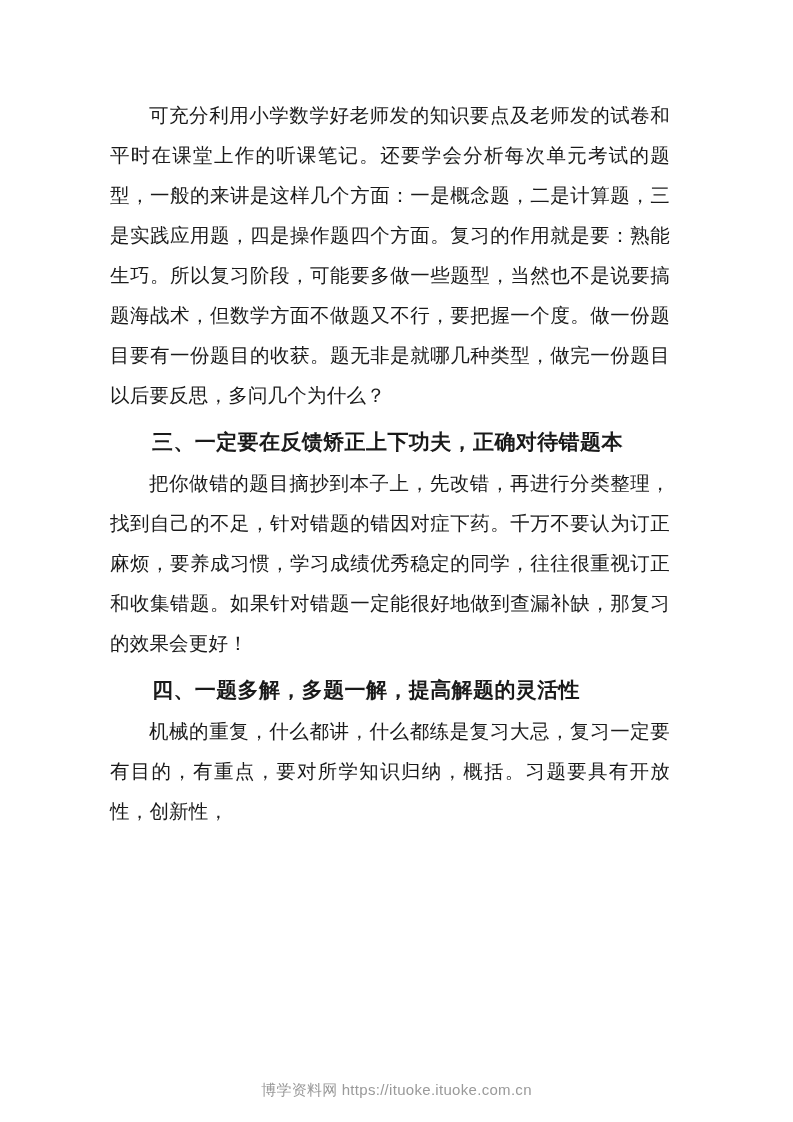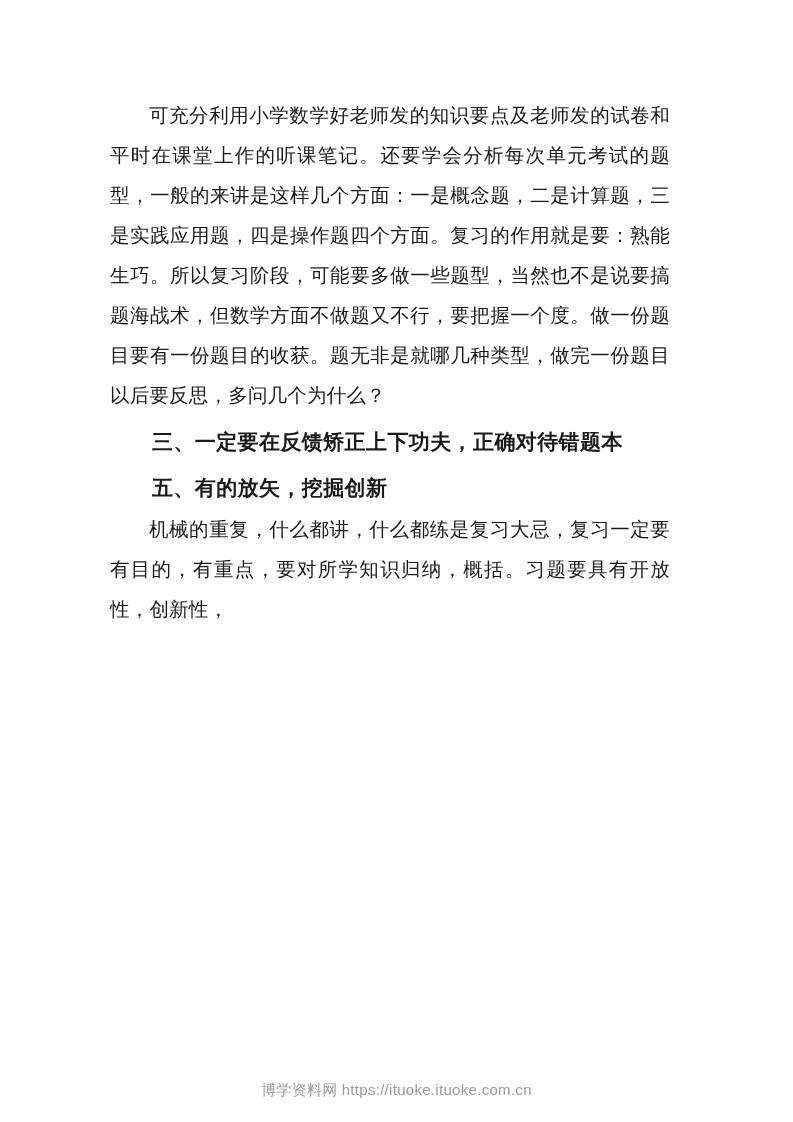--- a/index.html
+++ b/index.html
@@ -62,24 +62,25 @@
 </head>
 <body>
 
 <div class="page">
   <div class="doc-body">
 
     <p class="para">可充分利用小学数学好老师发的知识要点及老师发的试卷和平时在课堂上作的听课笔记。还要学会分析每次单元考试的题型，一般的来讲是这样几个方面：一是概念题，二是计算题，三是实践应用题，四是操作题四个方面。复习的作用就是要：熟能生巧。所以复习阶段，可能要多做一些题型，当然也不是说要搞题海战术，但数学方面不做题又不行，要把握一个度。做一份题目要有一份题目的收获。题无非是就哪几种类型，做完一份题目以后要反思，多问几个为什么？</p>
 
     <h2 class="heading">三、一定要在反馈矫正上下功夫，正确对待错题本</h2>
 
+    <p class="para">把你做错的题目摘抄到本子上，先改错，再进行分类整理，找到自己的不足，针对错题的错因对症下药。千万不要认为订正麻烦，要养成习惯，学习成绩优秀稳定的同学，往往很重视订正和收集错题。如果针对错题一定能很好地做到查漏补缺，那复习的效果会更好！</p>
+
+    <h2 class="heading">四、一题多解，多题一解，提高解题的灵活性</h2>
 
 
-
-    <h2 class="heading">五、有的放矢，挖掘创新</h2>
 
     <p class="para">机械的重复，什么都讲，什么都练是复习大忌，复习一定要有目的，有重点，要对所学知识归纳，概括。习题要具有开放性，创新性，</p>
 
   </div>
 
   <div class="footer">
     <span class="site-name">博学资料网</span><span class="site-url">https://ituoke.ituoke.com.cn</span>
   </div>
 </div>
 

